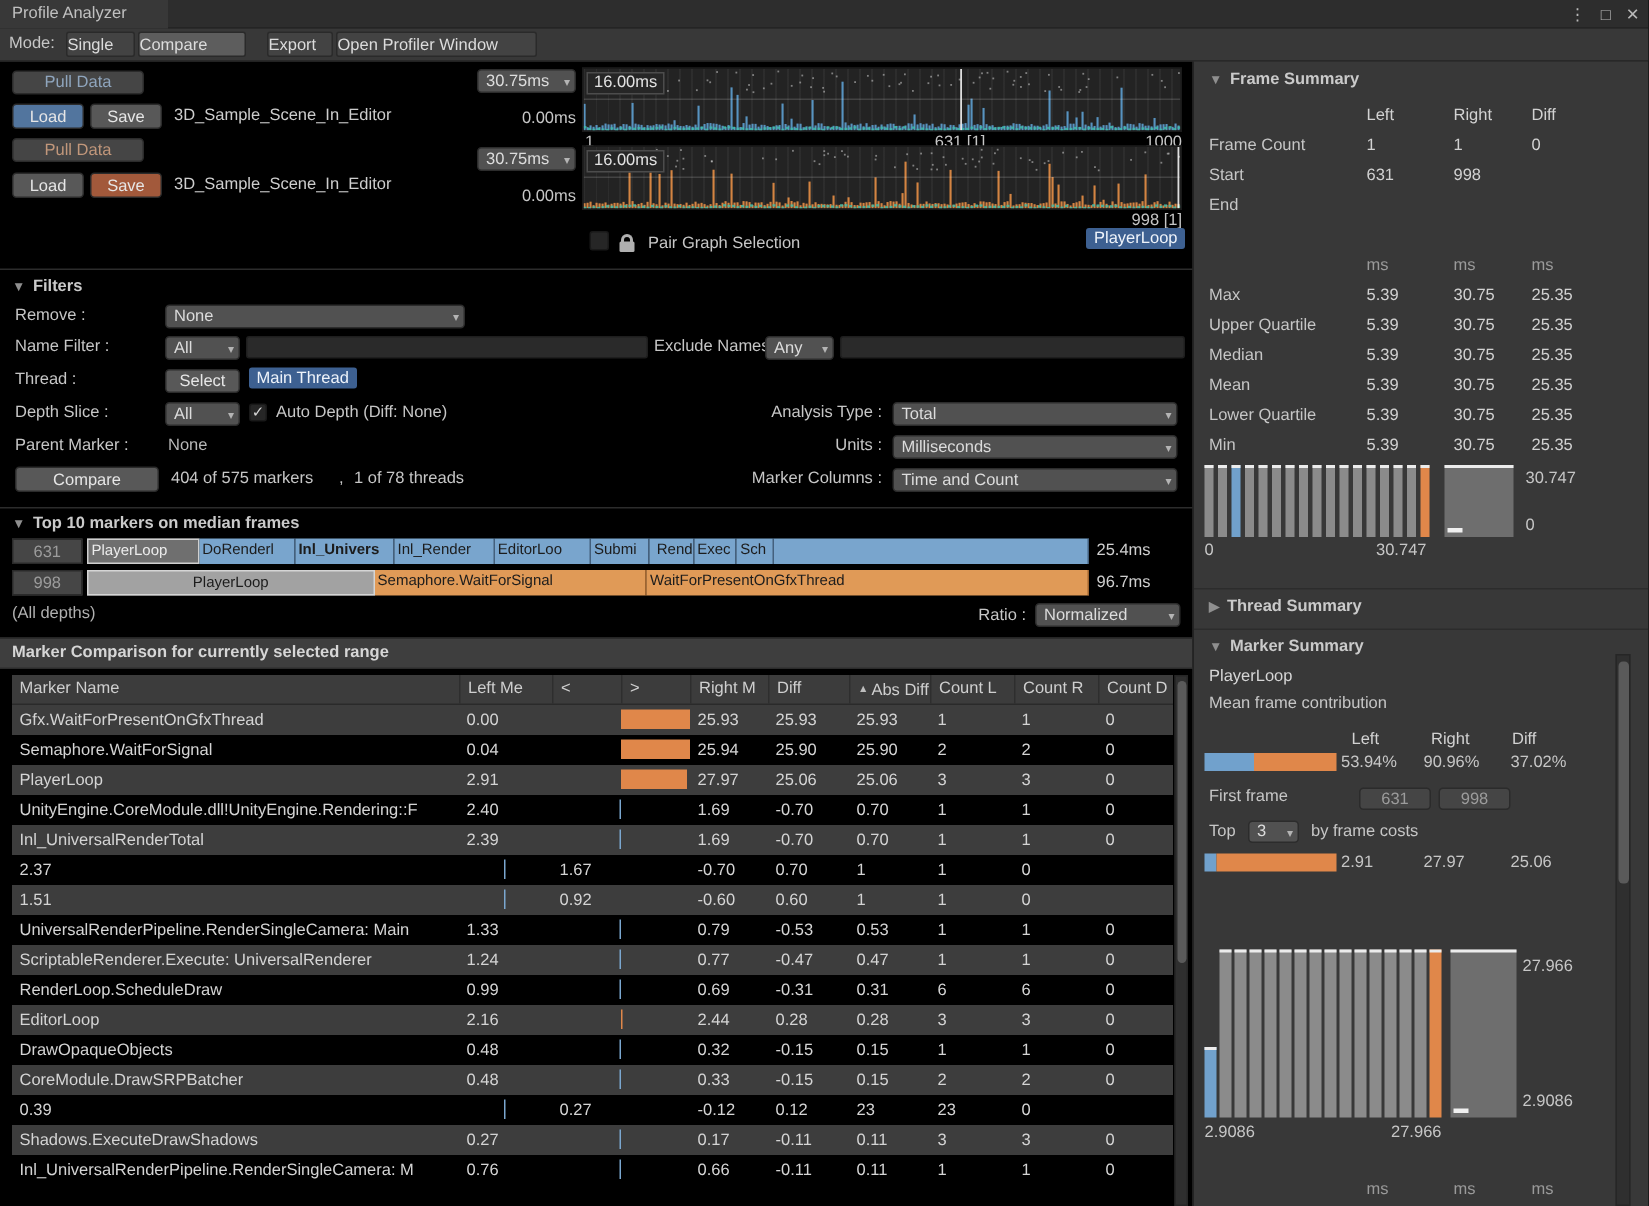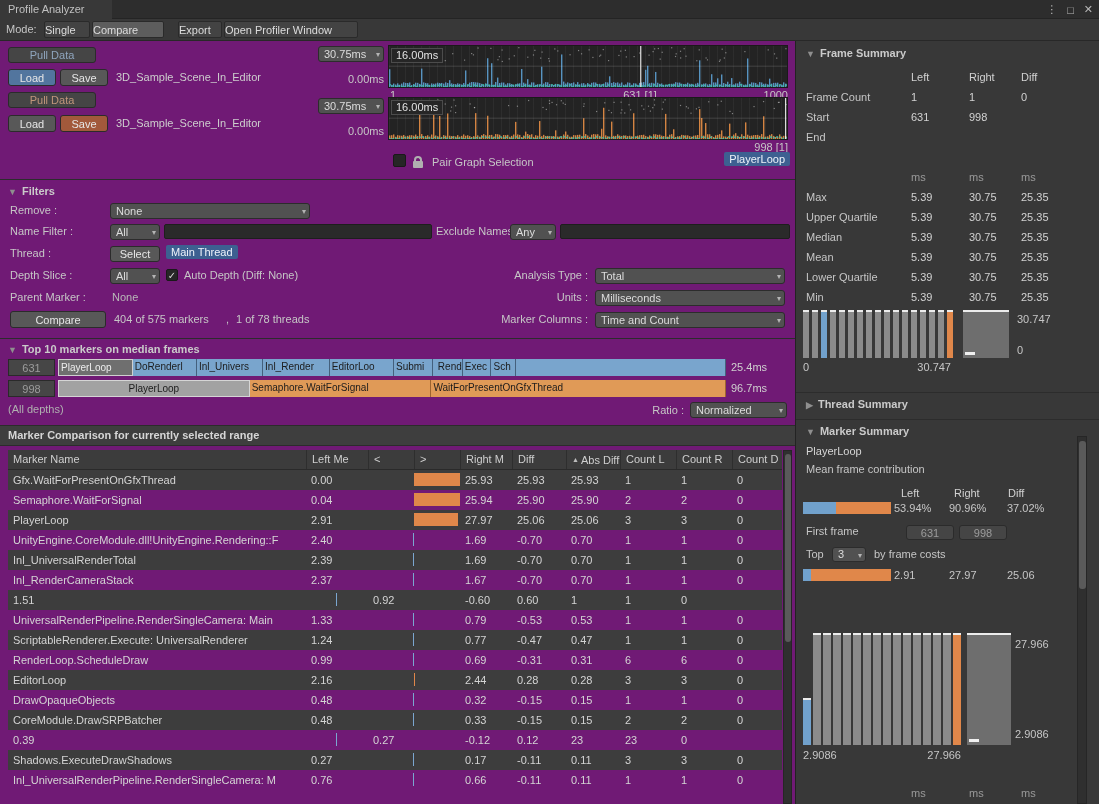--- a/index.html
+++ b/index.html
@@ -1,17 +1,17 @@
 <!DOCTYPE html>
 <html><head>
 <meta charset="utf-8">
 <style>
   html,body{margin:0;padding:0;background:#2a2a2a}
   body{font-family:"Liberation Sans",sans-serif;font-size:11px;color:#d2d2d2}
-  #root{position:relative;width:1099px;height:804px;overflow:hidden;background:#701a75}
+  #root{position:relative;width:1099px;height:804px;overflow:hidden;background:#000000}
   .abs{position:absolute}
   
   .titlebar{position:absolute;left:0;top:0;width:1099px;height:19px;background:#2d2d2d;border-bottom:1px solid #242424;box-sizing:border-box}
   .wtab{position:absolute;left:0;top:0;width:112px;height:19px;background:#383838;color:#c0c0c0;line-height:18px;padding-left:8px;box-sizing:border-box}
   .wicons{position:absolute;right:6px;top:0;height:19px;display:flex;gap:10px;align-items:center;color:#b8b8b8}
   .wicons span{cursor:default}
   
   .toolbar{position:absolute;left:0;top:19px;width:1099px;height:22px;background:#383838;border-bottom:1px solid #282828;box-sizing:border-box}
   .tbtn{position:absolute;top:2px;height:17px;line-height:16px;text-align:left;background:#434343;border:1px solid #2a2a2a;border-radius:2px;color:#dcdcdc;box-sizing:border-box}
   .tbtn.sel{background:#5d5d5d}
@@ -1006,21 +1006,21 @@
     <span>Time and Count</span><span class="car">▾</span>
   </div>
 
   <div class="sep" style="left:0;top:338px;width:795px"></div>
   <div class="sechead" style="left:8px;top:343px"><span class="tri">▼</span><span>Top 10 markers on median frames</span></div>
   <div class="abs" style="left:0;top:359px;width:795px;height:44px">
       <div class="t10frame" style="top: 0px;">631</div>
       <div class="t10bar" style="top: 0px;">
         <div class="seg seg-gray-dark" style="width: 11.2%;">PlayerLoop</div>
         <div class="seg seg-blue" style="width: 9.6%;">DoRenderl</div>
-        <div class="seg seg-blue" style="width: 9.9%;">Inl_Univers</div>
+        <div class="seg seg-blue" style="width: 9.9%; font-weight: bold;">Inl_Univers</div>
         <div class="seg seg-blue" style="width: 10%;">Inl_Render</div>
         <div class="seg seg-blue" style="width: 9.6%;">EditorLoo</div>
         <div class="seg seg-blue" style="width: 5.8%;">Submi</div>
         <div class="seg seg-blue" style="width: 4.5%; text-align: right;">Rend</div>
         <div class="seg seg-blue" style="width: 4.3%;">Exec</div>
         <div class="seg seg-blue" style="width: 3.6%;">Sch</div>
         <div class="seg seg-blue" style="width: 31.5%;"></div>
       </div>
       <div class="t10total" style="top: 0px;">25.4ms</div>
       <div class="t10frame" style="top: 21px;">998</div>
@@ -1110,21 +1110,20 @@
           <div class="dbar neg" style="width: 1px;"></div>
         </div>
         <div class="tcell">1.69</div>
         <div class="tcell">-0.70</div>
         <div class="tcell">0.70</div>
         <div class="tcell">1</div>
         <div class="tcell">1</div>
         <div class="tcell">0</div>
       </div>
       <div class="trow">
-        <div class="tcell">Inl_RenderCameraStack</div>
         <div class="tcell">2.37</div>
         <div class="barwrap">
           <div class="dbar neg" style="width: 1px;"></div>
         </div>
         <div class="tcell">1.67</div>
         <div class="tcell">-0.70</div>
         <div class="tcell">0.70</div>
         <div class="tcell">1</div>
         <div class="tcell">1</div>
         <div class="tcell">0</div>

